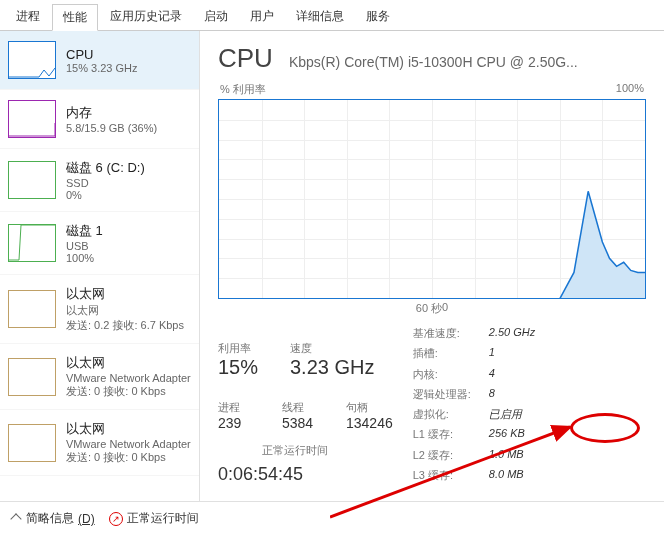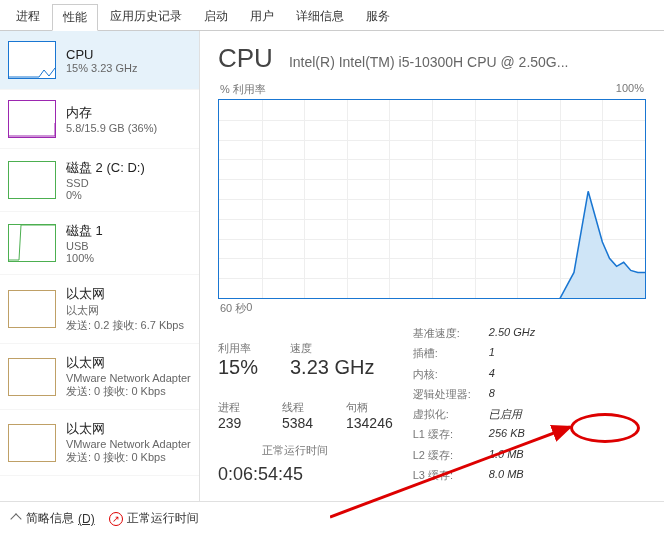--- a/index.html
+++ b/index.html
@@ -26,21 +26,21 @@
 
 .detail { flex: 1; padding: 12px 18px 8px; position: relative; }
 .header { display: flex; align-items: baseline; gap: 16px; margin-bottom: 8px; }
 .h-title { font-size: 26px; font-weight: 400; color: #444; }
 .h-sub { font-size: 14px; color: #666; white-space: nowrap; overflow: hidden; text-overflow: ellipsis; }
 
 .chart-head { display: flex; justify-content: space-between; font-size: 11px; color: #777; padding: 0 2px 2px; }
 .chart { height: 200px; border: 1px solid #1976d2; background: #fff; position: relative; overflow: hidden; }
 .grid-v, .grid-h { position: absolute; background: #eee; }
 .chart svg { position: absolute; inset: 0; }
-.chart-foot { display: flex; justify-content: flex-start; font-size: 11px; color: #777; padding: 2px 2px 0; margin-bottom: 10px; }
+.chart-foot { display: flex; justify-content: center; font-size: 11px; color: #777; padding: 2px 2px 0; margin-bottom: 10px; }
 
 .stats-row { display: flex; gap: 20px; }
 .stats-left { display: flex; flex-direction: column; gap: 6px; }
 .stat-line { display: flex; gap: 22px; margin-top: 15px; }
 .stat { min-width: 50px; }
 .stat-sm { min-width: 42px; }
 .stat-lbl { font-size: 11px; color: #777; }
 .stat-val-lg { font-size: 20px; color: #333; }
 .stat-val-md { font-size: 14px; color: #333; }
 .uptime-lbl { font-size: 11px; color: #777; margin-top: 6px; margin-left: 44px; }
@@ -92,21 +92,21 @@
           </svg>
         </div>
         <div class="side-txt">
           <div class="side-title">内存</div>
           <div class="side-sub">5.8/15.9 GB (36%)</div>
         </div>
       </div>
       <div class="side-item">
         <div class="thumb disk"></div>
         <div class="side-txt">
-          <div class="side-title">磁盘 2 (C: D:)</div>
+          <div class="side-title">磁盘 6 (C: D:)</div>
           <div class="side-sub">SSD</div>
           <div class="side-sub">0%</div>
         </div>
       </div>
       <div class="side-item">
         <div class="thumb disk">
           <svg width="48" height="38">
             <polyline points="0,37 10,37 12,2 46,2" fill="none" stroke="#4caf50" stroke-width="1"></polyline>
           </svg>
         </div>
@@ -138,21 +138,21 @@
           <div class="side-title">以太网</div>
           <div class="side-sub">VMware Network Adapter</div>
           <div class="side-sub">发送: 0 接收: 0 Kbps</div>
         </div>
       </div>
     </div>
 
   <div class="detail">
     <div class="header">
       <div class="h-title">CPU</div>
-      <div class="h-sub">Intel(R) Intel(TM) i5-10300H CPU @ 2.50G...</div>
+      <div class="h-sub">Kbps(R) Core(TM) i5-10300H CPU @ 2.50G...</div>
     </div>
 
     <div class="chart-head">
       <span>% 利用率</span>
       <span>100%</span>
     </div>
     <div class="chart" id="chart">
         <div class="grid-v" style="left: 10%; top: 0px; bottom: 0px; width: 1px;"></div>
         <div class="grid-v" style="left: 20%; top: 0px; bottom: 0px; width: 1px;"></div>
         <div class="grid-v" style="left: 30%; top: 0px; bottom: 0px; width: 1px;"></div>

